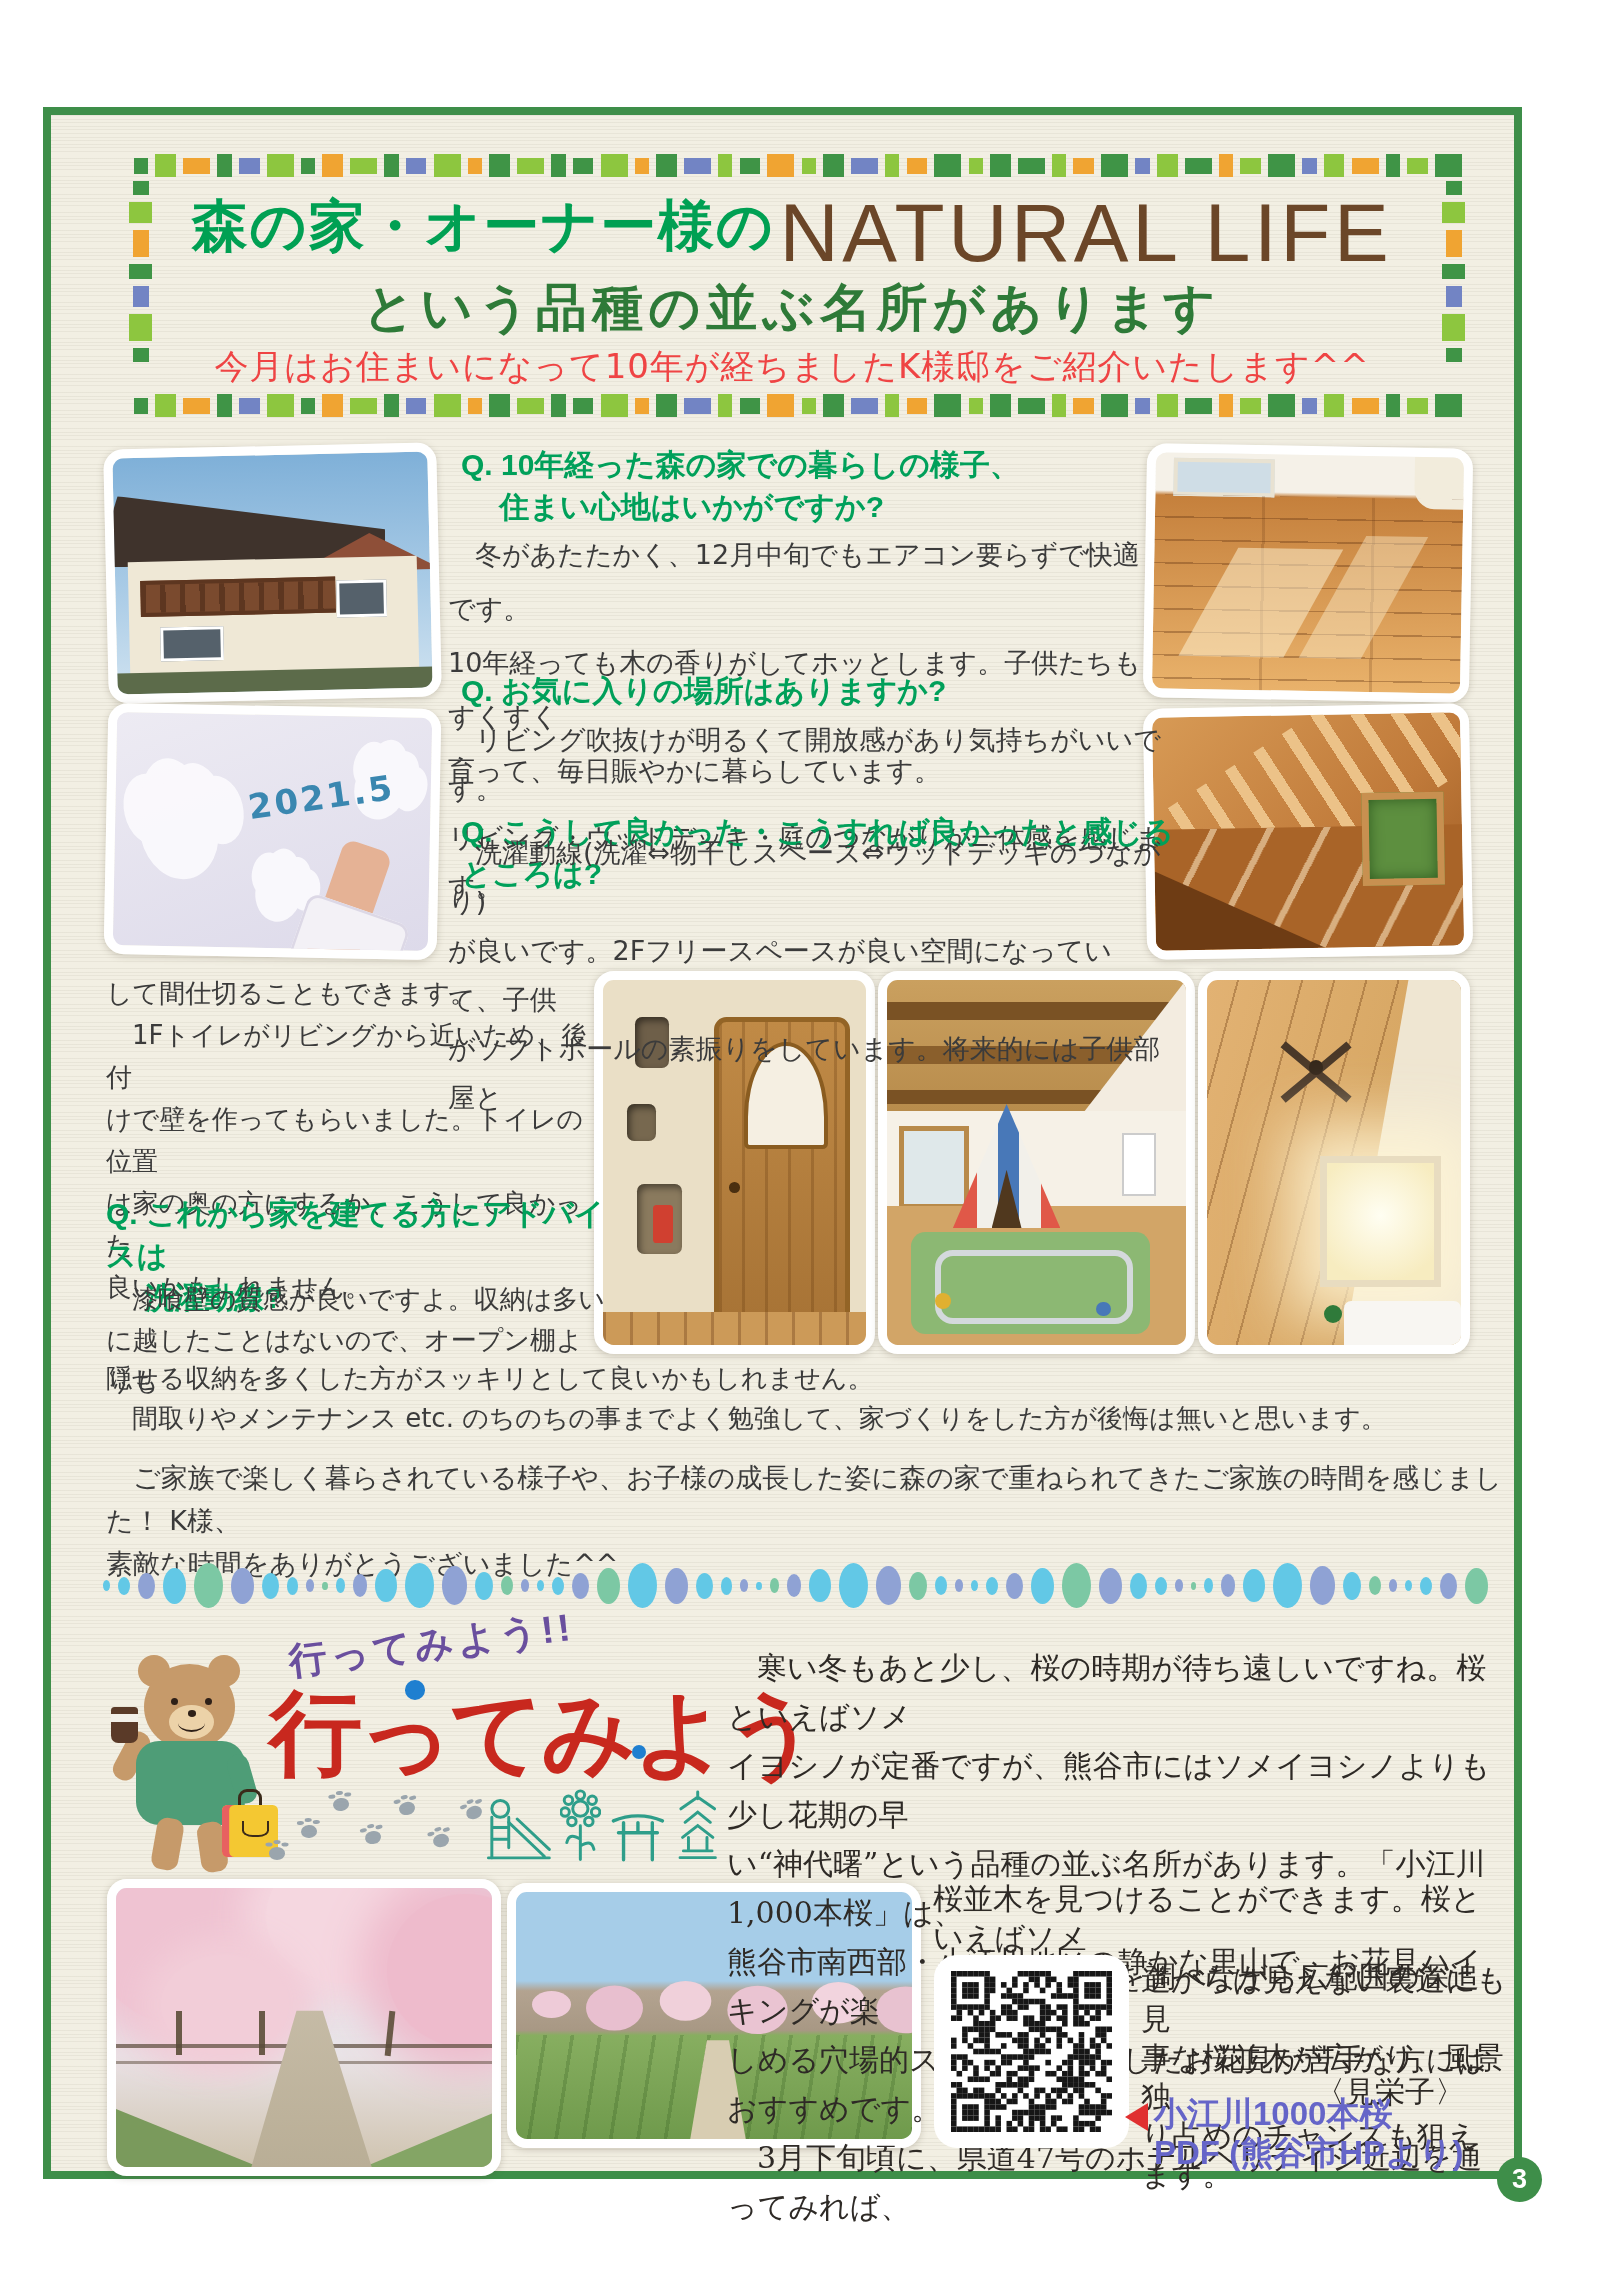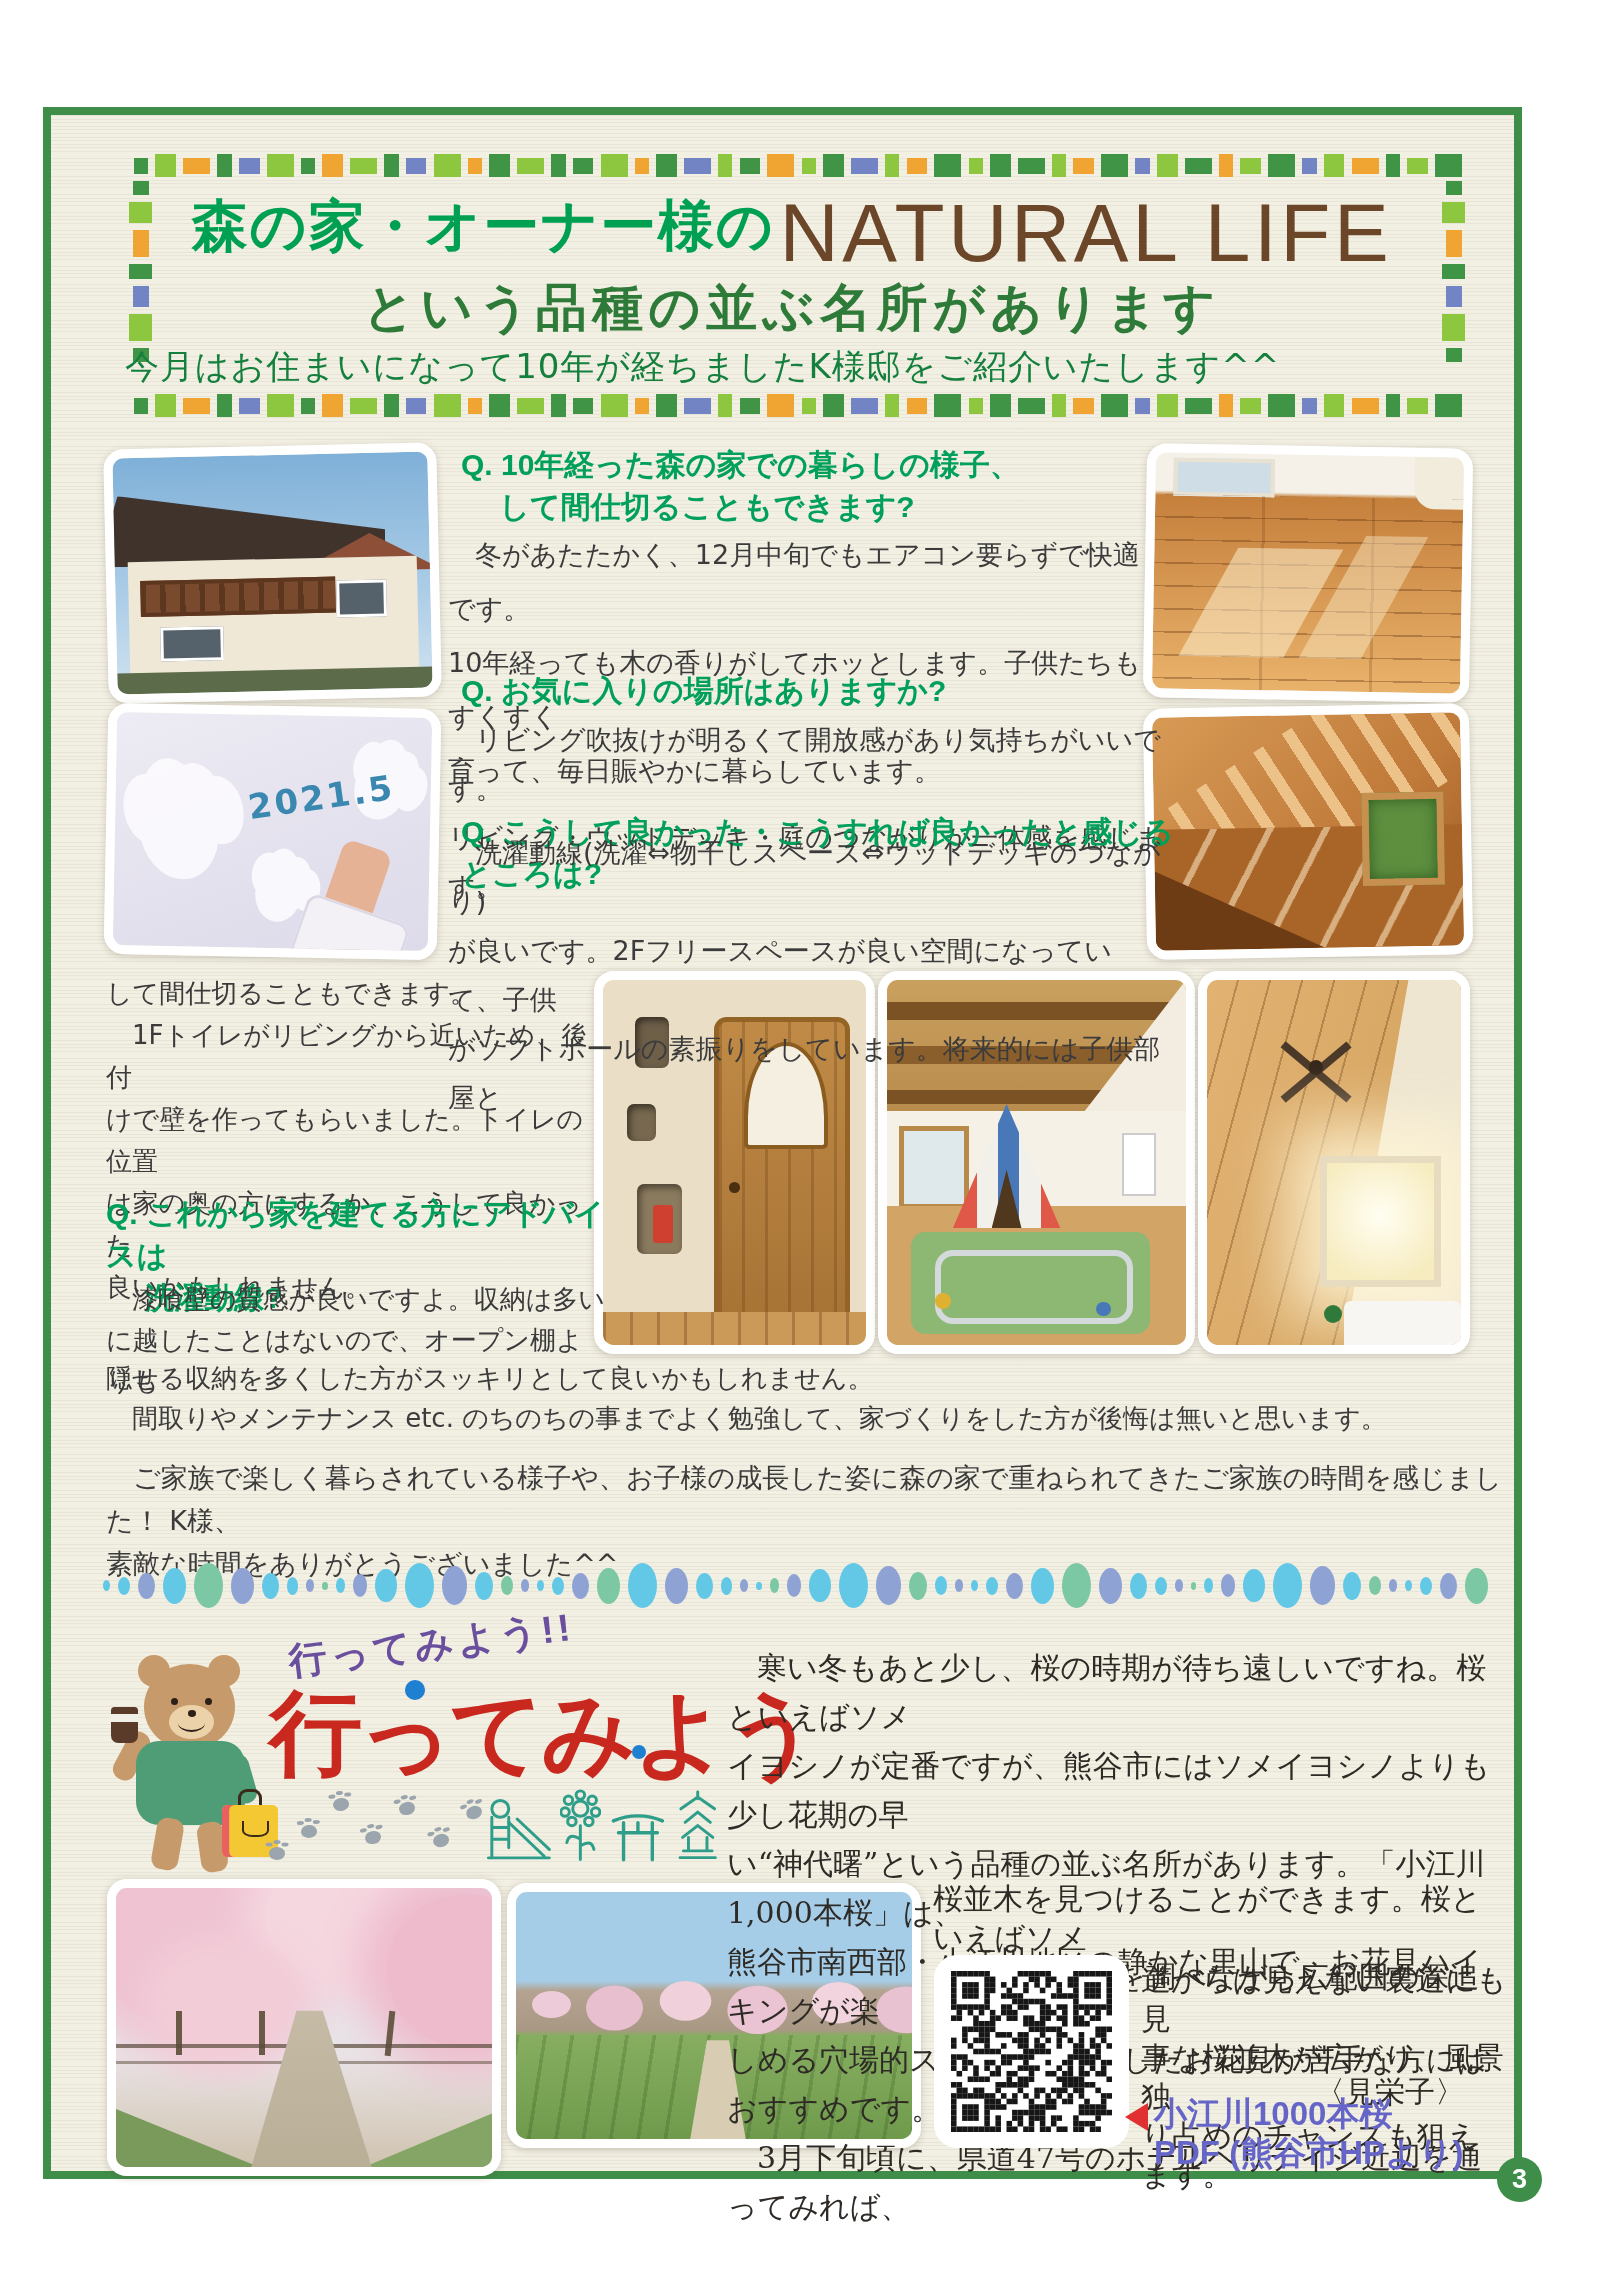--- a/index.html
+++ b/index.html
@@ -37,22 +37,22 @@
   .banner-title .en{
     color:#6b4628;font-size:82px;font-weight:400;letter-spacing:3.6px;
     font-family:"Liberation Sans",sans-serif;
   }
   .banner-sub{
     position:absolute;left:125px;top:274px;width:1334px;text-align:center;z-index:3;
     color:#2e7a38;font-size:51px;font-weight:bold;letter-spacing:5.4px;
     font-family:"DejaVu Serif",serif;white-space:nowrap;
   }
   .banner-intro{
-    position:absolute;left:125px;top:344px;width:1334px;text-align:left;z-index:3;
-    color:#15803d;font-size:34px;letter-spacing:0.9px;white-space:nowrap;
+    position:absolute;left:125px;top:344px;width:1334px;text-align:center;z-index:3;
+    color:#ef4444;font-size:34px;letter-spacing:0.9px;white-space:nowrap;
   }
   
   .qhead{
     position:absolute;color:#00a05a;font-weight:bold;font-size:30px;line-height:42px;
     white-space:pre-line;z-index:3;font-family:"Liberation Sans",sans-serif;
   }
   .body-txt{
     position:absolute;color:#3b3b3b;font-size:27px;white-space:pre-line;z-index:3;
     font-family:"DejaVu Sans",sans-serif;
   }
@@ -445,21 +445,21 @@
   <div class="rwall"></div>
   <div class="fanbar1"></div>
   <div class="fanbar2"></div>
   <div class="fanhub"></div>
   <div class="winlow"></div>
   <div class="bed"></div>
   <div class="ball"></div>
 </div>
 
 <div class="qhead" style="left:461px;top:444px;width:708px;">Q. 10年経った森の家での暮らしの様子、
-　 して間仕切ることもできます?</div>
+　 住まい心地はいかがですか?</div>
 <div class="body-txt" style="left:448px;top:528px;width:716px;line-height:54px;">　冬があたたかく、12月中旬でもエアコン要らずで快適です。
 10年経っても木の香りがしてホッとします。子供たちもすくすく
 育って、毎日賑やかに暮らしています。</div>
 
 <div class="qhead" style="left:461px;top:670px;width:708px;">Q. お気に入りの場所はありますか?</div>
 <div class="body-txt" style="left:448px;top:715px;width:725px;line-height:49px;">　リビング吹抜けが明るくて開放感があり気持ちがいいです。
 リビング・ウッドデッキ・庭のつながりが一体感を感じます。</div>
 
 <div class="qhead" style="left:461px;top:811px;width:734px;">Q. こうして良かった・こうすれば良かったと感じるところは?</div>
 <div class="body-txt" style="left:448px;top:828px;width:716px;line-height:49px;">　洗濯動線(洗濯⇔物干しスペース⇔ウッドデッキのつながり)

